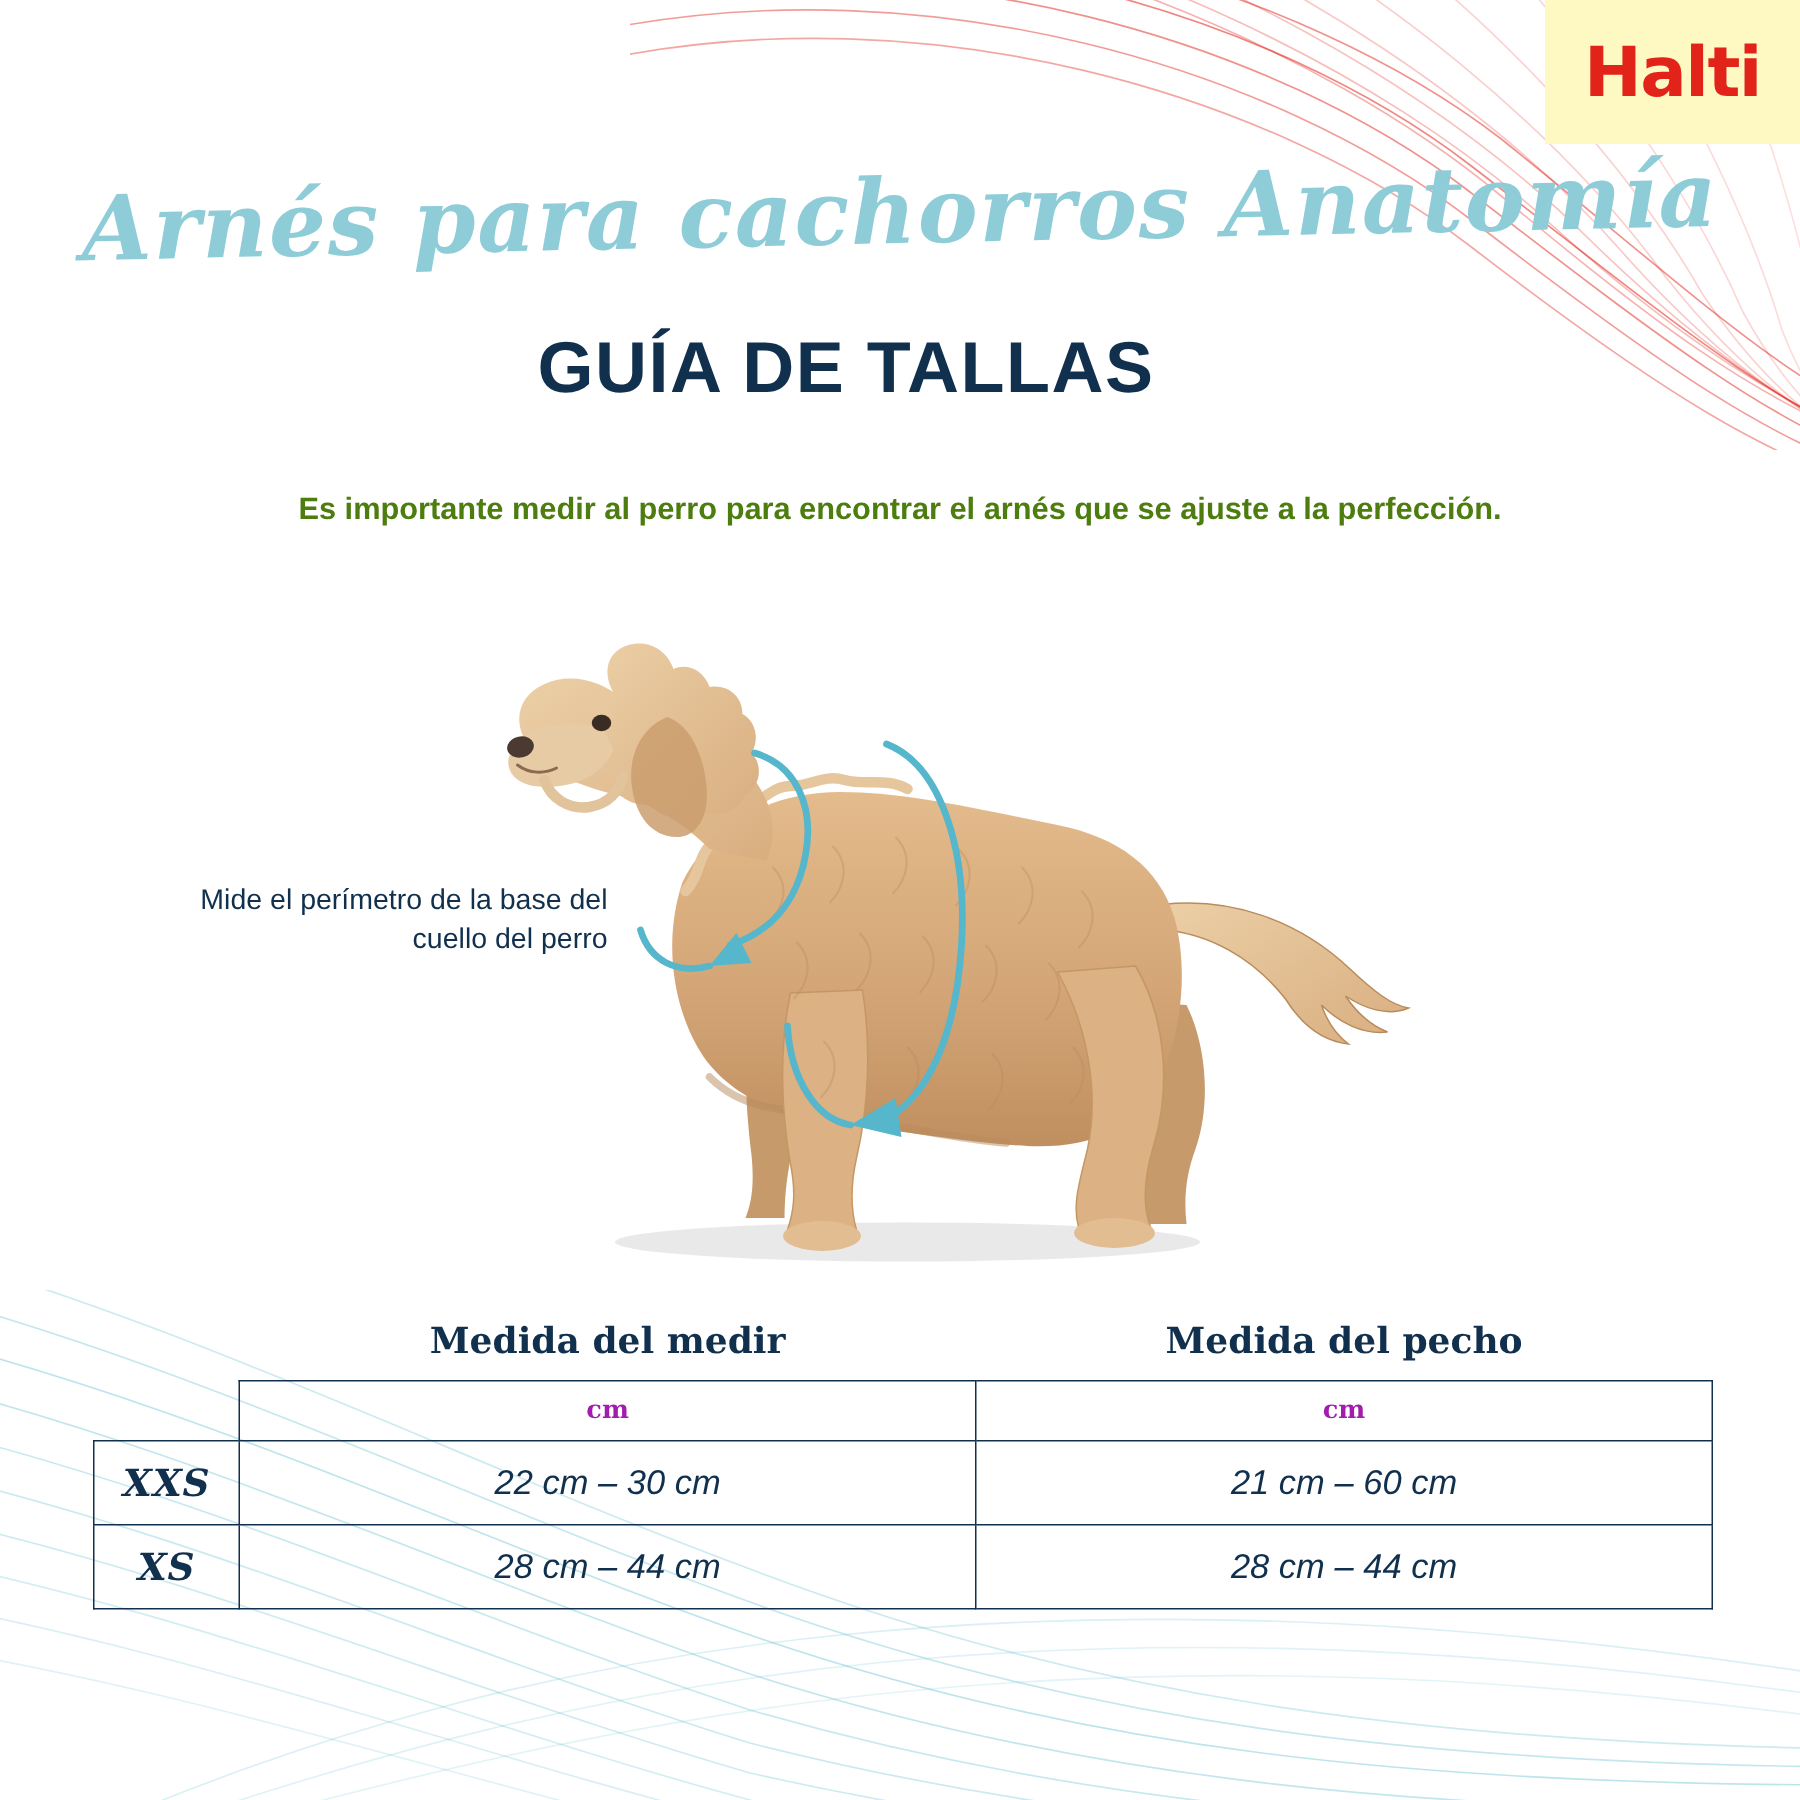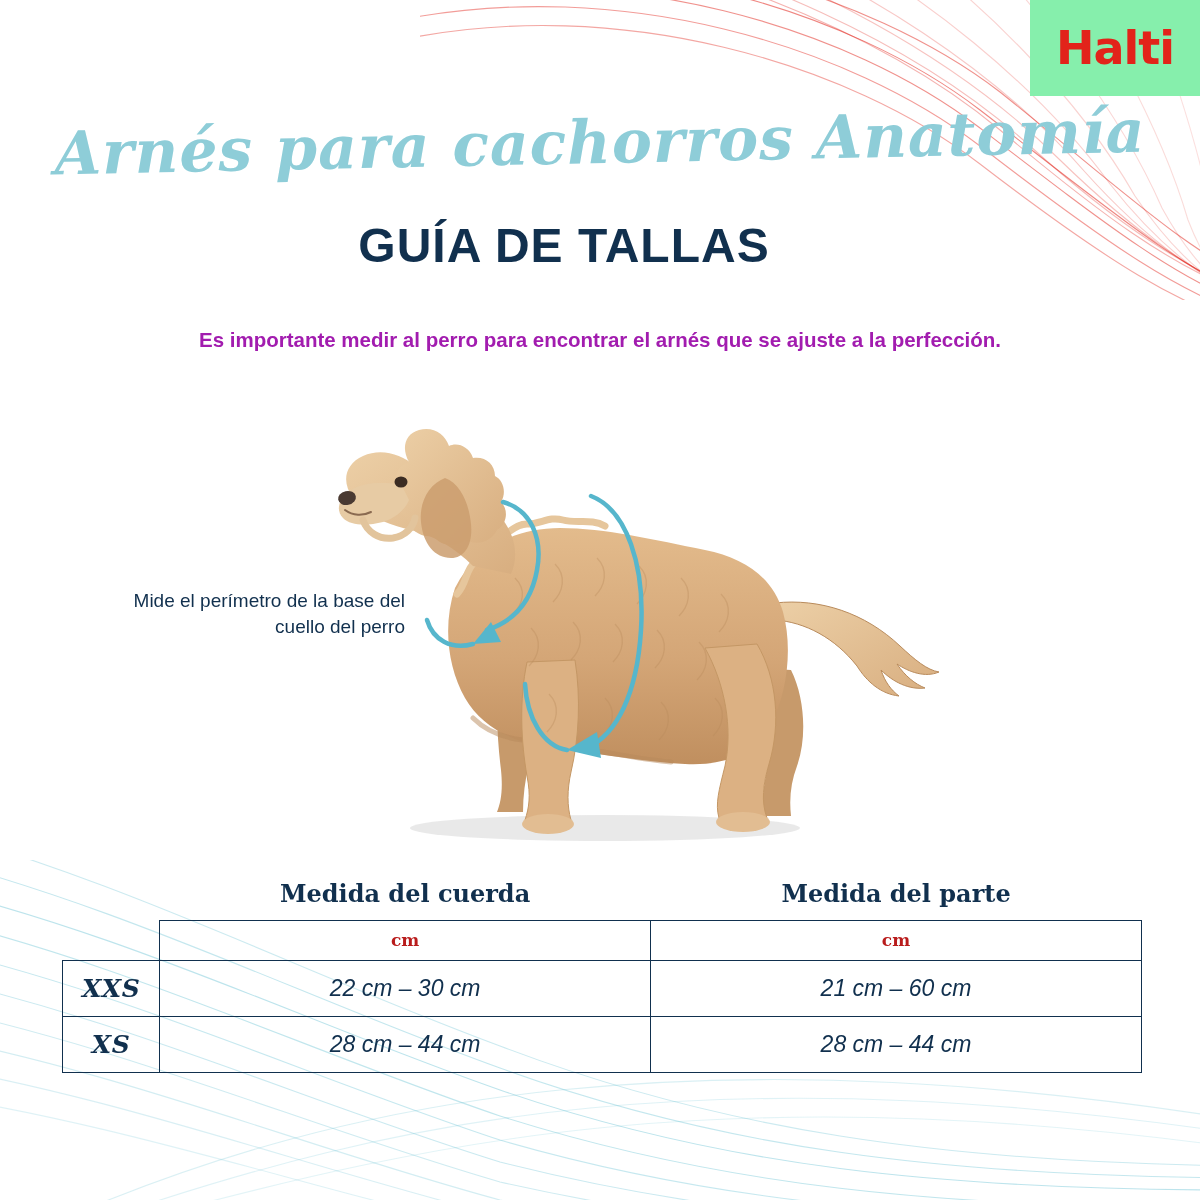--- a/index.html
+++ b/index.html
@@ -20,21 +20,21 @@
   
   .deco { position: absolute; pointer-events: none; }
   #deco-top-right { top: -30px; right: -40px; width: 820px; height: 330px; }
   #deco-bottom-left { bottom: -20px; left: -60px; width: 1260px; height: 360px; }
 
   
   #logo-box {
     position: absolute;
     top: 0; right: 0;
     width: 170px; height: 96px;
-    background: #86efac;
+    background: #fef9c3;
     display: flex; align-items: center; justify-content: center;
   }
   #logo-text {
     font-family: "DejaVu Sans", sans-serif;
     font-weight: bold;
     font-size: 46px;
     color: #e2231a;
     letter-spacing: -1px;
     line-height: 1;
   }
@@ -62,21 +62,21 @@
     color: #11304e;
     letter-spacing: 1px;
   }
 
   #intro {
     position: absolute;
     top: 325px; left: 100px; width: 1000px;
     text-align: center;
     font-size: 20.5px;
     font-weight: bold;
-    color: #a21caf;
+    color: #4d7c0f;
     line-height: 1.5;
   }
 
   
   #illustration {
     position: absolute;
     top: 398px; left: 120px;
     width: 960px; height: 460px;
   }
 
@@ -113,21 +113,21 @@
     color: #11304e;
     border: none;
   }
   .hdr-top td.spacer { border: none; }
   .hdr-unit td {
     height: 40px;
     text-align: center;
     font-family: "DejaVu Serif", serif;
     font-weight: bold;
     font-size: 17px;
-    color: #b91c1c;
+    color: #a21caf;
   }
   .row td {
     height: 56px;
     text-align: center;
     font-size: 23px;
     color: #11304e;
     font-style: italic;
   }
   .row td.sizecol {
     font-family: "DejaVu Serif", serif;
@@ -281,22 +281,22 @@
   <div id="size-table">
     <table>
       <colgroup>
         <col style="width:9%">
         <col style="width:45.5%">
         <col style="width:45.5%">
       </colgroup>
       <tbody>
         <tr class="hdr-top">
           <td class="spacer none"></td>
-          <td class="none">Medida del cuerda</td>
-          <td class="none">Medida del parte</td>
+          <td class="none">Medida del medir</td>
+          <td class="none">Medida del pecho</td>
         </tr>
         <tr class="hdr-unit">
           <td class="none"></td>
           <td class="bx">cm</td>
           <td class="bx">cm</td>
         </tr>
         <tr class="row">
           <td class="sizecol bx">XXS</td>
           <td class="bx">22 cm – 30 cm</td>
           <td class="bx">21 cm – 60 cm</td>

